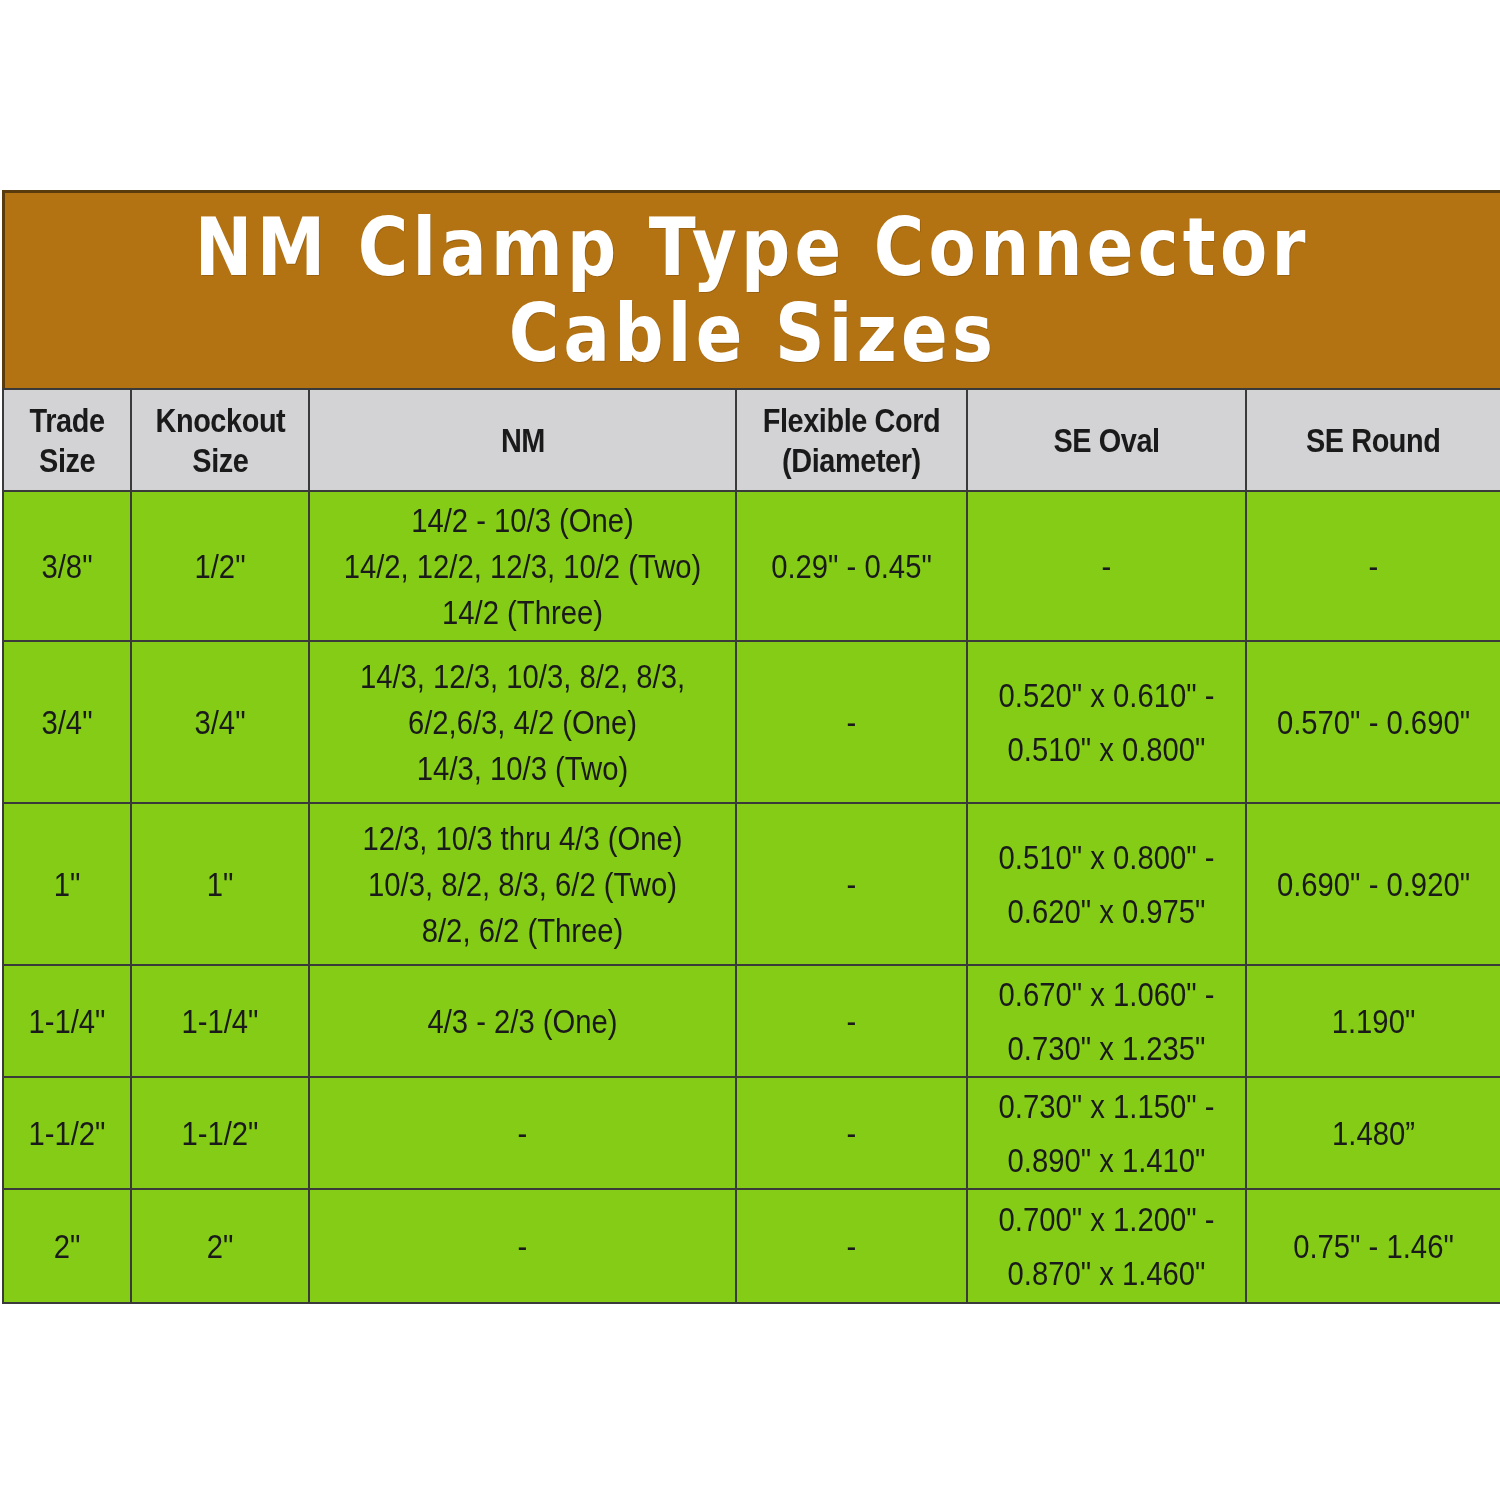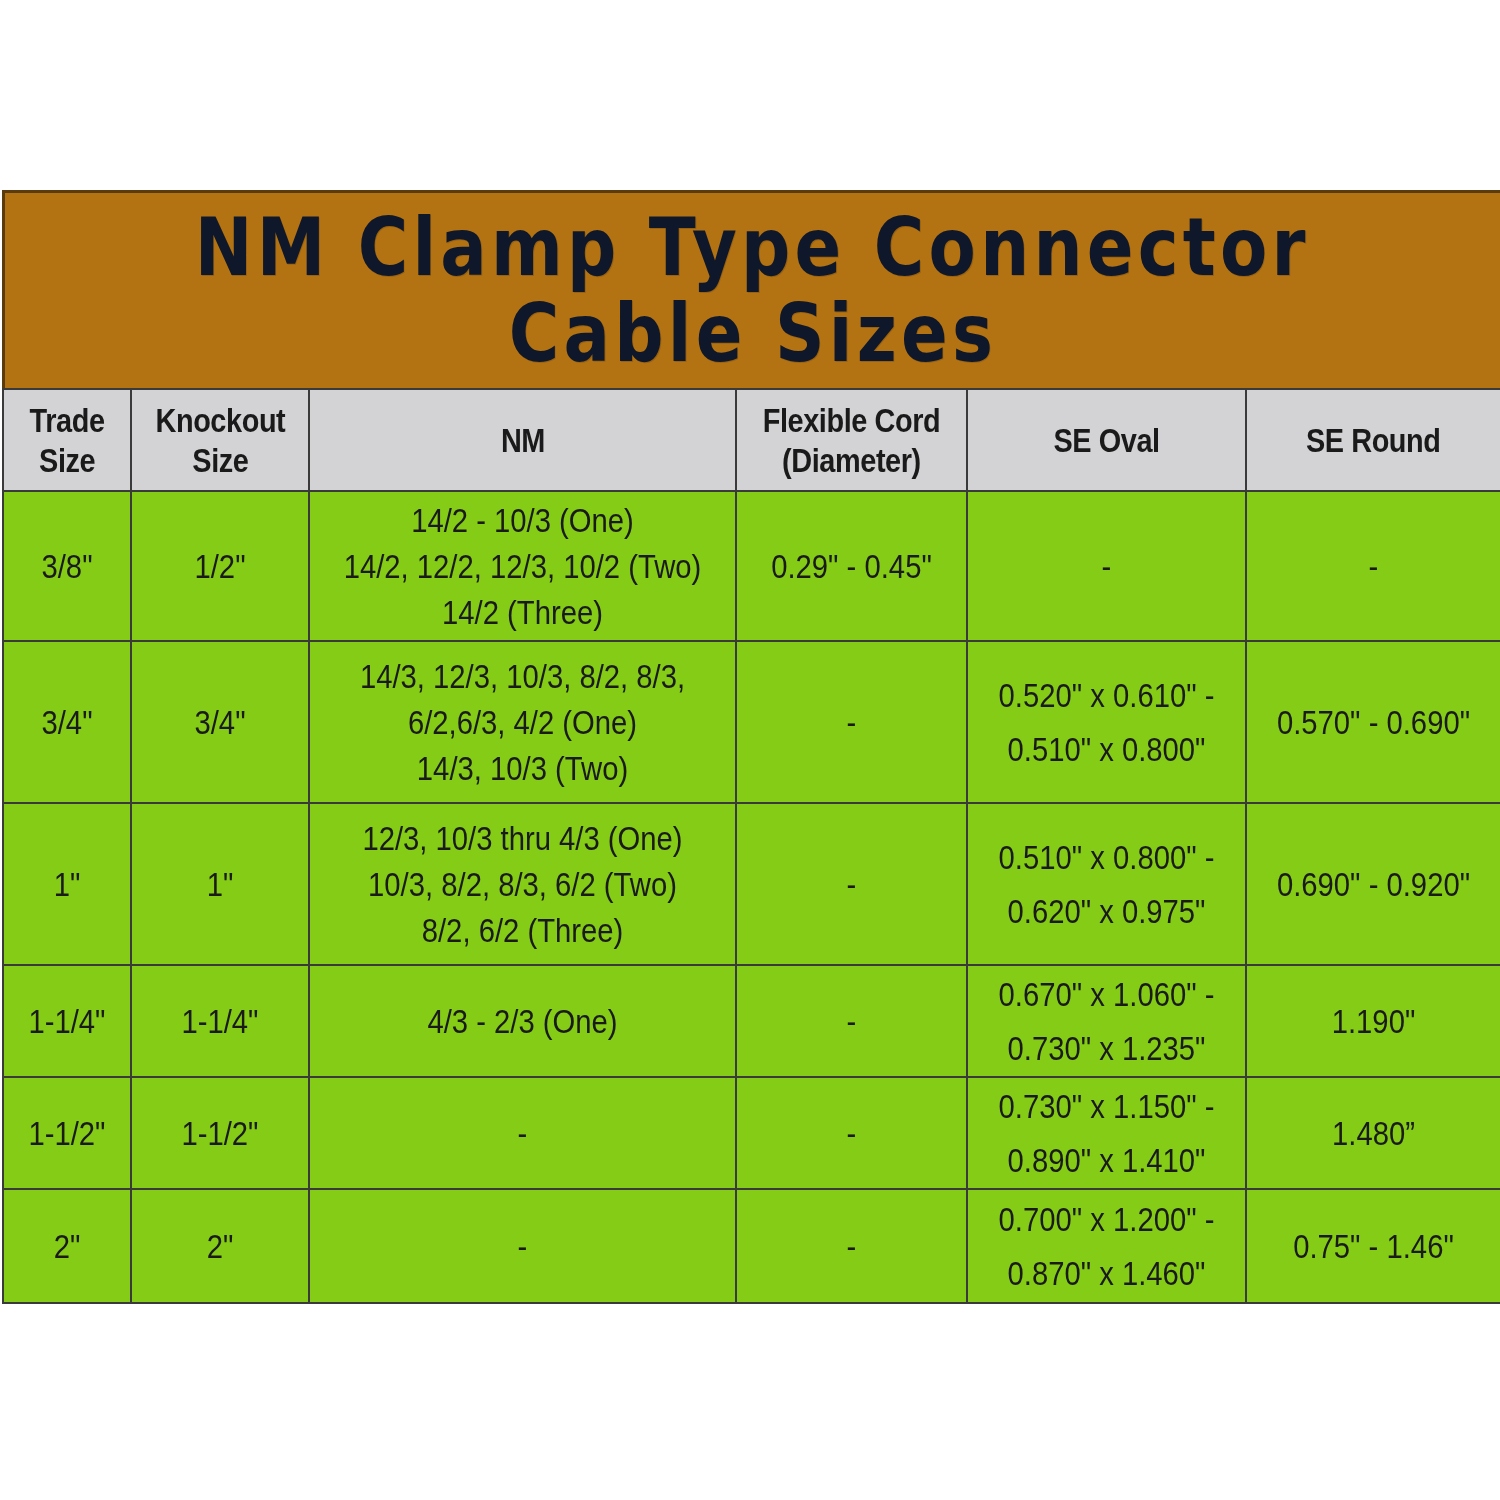--- a/index.html
+++ b/index.html
@@ -28,21 +28,21 @@
     width: 1498px;
     height: 198px;
     background: #b47313;
     border-top: 3px solid #5a3b0e;
     border-left: 3px solid #5a3b0e;
     box-sizing: border-box;
     display: flex;
     flex-direction: column;
     align-items: center;
     justify-content: center;
-    color: #0f172a;
+    color: #ffffff;
   }
   .title-line {
     font-family: "DejaVu Sans", sans-serif;
     font-weight: bold;
     font-size: 80px;
     line-height: 86px;
     letter-spacing: 5px;
     transform: scaleX(0.86);
     white-space: nowrap;
     text-shadow: 1px 1px 0 rgba(0,0,0,0.15);

